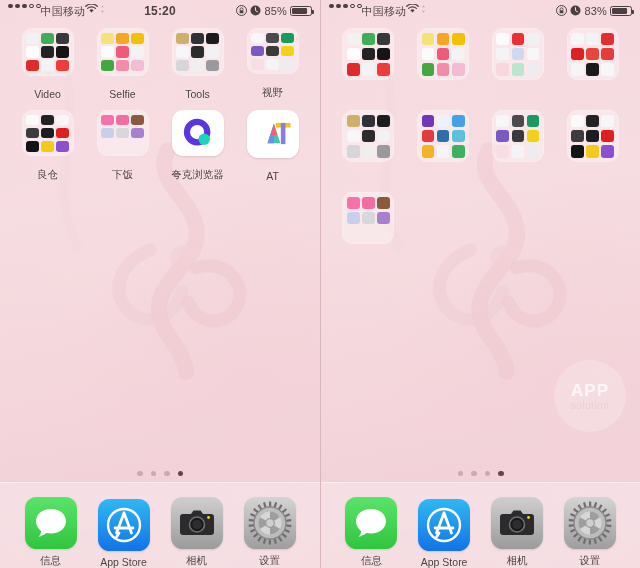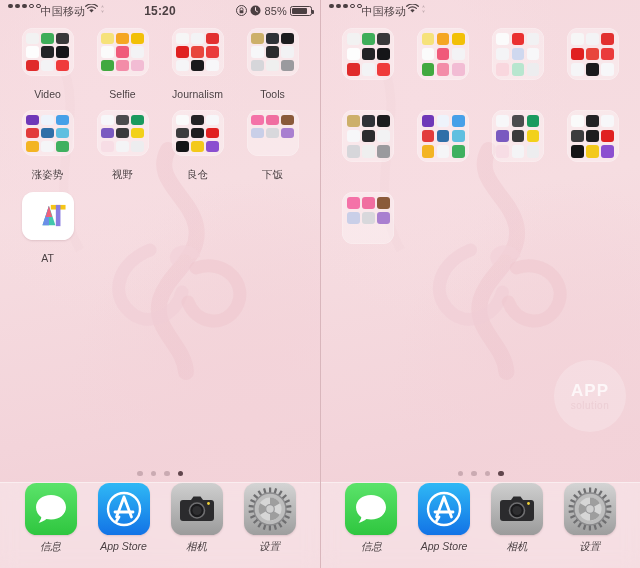--- a/index.html
+++ b/index.html
@@ -104,22 +104,22 @@
     background:rgba(110,80,88,.3); display:block;
   }
   .pagedots i.active { background:rgba(70,45,52,.85); }
 
   
   .dock {
     position:absolute; left:0; right:0; bottom:0; height:86px;
     background:rgba(255,255,255,.30);
     backdrop-filter:blur(8px);
     border-top:.5px solid rgba(255,255,255,.45);
-    display:flex; align-items:flex-start; justify-content:space-around;
-    padding:0 14px; z-index:6;font-style:italic;
+    display:flex; align-items:flex-end; justify-content:space-around;
+    padding:0 14px; z-index:6;
   }
   .dockitem { display:flex; flex-direction:column; align-items:center; }
   .dockitem .label { margin-top:5px; font-size:10.5px; }
   .dicon { width:52px; height:52px; border-radius:11.5px;
            position:relative; overflow:hidden;
            box-shadow:0 1px 2px rgba(120,80,90,.2); }
 
   
   .watermark {
     position:absolute; right:14px; bottom:136px;
@@ -214,59 +214,31 @@
             <span class="mini" style="background:#f05a7a"></span>
             <span class="mini" style="background:#f3f3f5"></span>
             <span class="mini" style="background:#41a93f"></span>
             <span class="mini" style="background:#f38ca8"></span>
             <span class="mini" style="background:#f2bcd4"></span>
           </div>
           <div class="label">Selfie</div>
         </div>
         <div class="cell">
           <div class="folder">
-            <span class="mini" style="background:#f6f6f6"></span>
-            <span class="mini" style="background:#f3f3f5"></span>
-            <span class="mini" style="background:#e23030"></span>
-            <span class="mini" style="background:#e02020"></span>
-            <span class="mini" style="background:#e8453c"></span>
-            <span class="mini" style="background:#ea3b3b"></span>
-            <span class="mini" style="background:#f5f5f7"></span>
-            <span class="mini" style="background:#1a1a1c"></span>
-            <span class="mini" style="background:#f7f7f9"></span>
-          </div>
-          <div class="label">Journalism</div>
-        </div>
-        <div class="cell">
-          <div class="folder">
             <span class="mini" style="background:#cdb06a"></span>
             <span class="mini" style="background:#2f3137"></span>
             <span class="mini" style="background:#1c1c1e"></span>
             <span class="mini" style="background:#f7f7f9"></span>
             <span class="mini" style="background:#2b2b2d"></span>
             <span class="mini" style="background:#f2f2f4"></span>
             <span class="mini" style="background:#d6d6da"></span>
             <span class="mini" style="background:#efefef"></span>
             <span class="mini" style="background:#9a9a9e"></span>
           </div>
           <div class="label">Tools</div>
-        </div>
-        <div class="cell">
-          <div class="folder">
-            <span class="mini" style="background:#6f38b8"></span>
-            <span class="mini" style="background:#eef3fb"></span>
-            <span class="mini" style="background:#46a0e8"></span>
-            <span class="mini" style="background:#e23b3b"></span>
-            <span class="mini" style="background:#2f6fa8"></span>
-            <span class="mini" style="background:#5fbfe0"></span>
-            <span class="mini" style="background:#f3b423"></span>
-            <span class="mini" style="background:#f5f5f7"></span>
-            <span class="mini" style="background:#3fb05f"></span>
-          </div>
-          <div class="label">涨姿势</div>
         </div>
         <div class="cell">
           <div class="folder">
             <span class="mini" style="background:#f7f7f9"></span>
             <span class="mini" style="background:#4b4b4d"></span>
             <span class="mini" style="background:#1a9a5e"></span>
             <span class="mini" style="background:#7a5ac0"></span>
             <span class="mini" style="background:#3a3a3c"></span>
             <span class="mini" style="background:#f2d11a"></span>
             <span class="mini" style="background:#f7dde5"></span>
@@ -295,20 +267,30 @@
             <span class="mini" style="background:#f06ea0"></span>
             <span class="mini" style="background:#8a5a3a"></span>
             <span class="mini" style="background:#c9cfe8"></span>
             <span class="mini" style="background:#d8d8dc"></span>
             <span class="mini" style="background:#a97fd0"></span>
             <span class="mini" style="background:transparent"></span>
             <span class="mini" style="background:transparent"></span>
             <span class="mini" style="background:transparent"></span>
           </div>
           <div class="label">下饭</div>
+        </div>
+        <div class="cell">
+          <div class="app">
+            <div style="width:100%;height:100%;background:#fff"></div>
+            <div style="position:absolute;inset:0"><svg viewBox="0 0 52 52" width="100%" height="100%">
+                <circle cx="25" cy="25" r="11.5" fill="none" stroke="#5b35e0" stroke-width="7"></circle>
+                <circle cx="33" cy="33" r="6.5" fill="#1ad6b8"></circle>
+              </svg></div>
+          </div>
+          <div class="label">夸克浏览器</div>
         </div>
         <div class="cell">
           <div class="app">
             <div style="width:100%;height:100%;background:#fff"></div>
             <div style="position:absolute;inset:0"><svg viewBox="0 0 52 52" width="100%" height="100%">
                 <path d="M20 36 L27 15 L34 36 Z" fill="#43c6ac"></path>
                 <path d="M20 36 L27 15 L27 36 Z" fill="#6b8ee8"></path>
                 <path d="M23.5 27 L30.5 27 L27 15 Z" fill="#f0607a"></path>
                 <rect x="29" y="14" width="16" height="5" fill="#f5c518"></rect>
                 <rect x="34.5" y="14" width="5" height="23" fill="#8a7de0"></rect>
@@ -427,20 +409,35 @@
           <span class="wifi"><svg width="13" height="10" viewBox="0 0 13 10">
               <path d="M6.5 8.6 L4.4 6.3a3 3 0 0 1 4.2 0z" fill="#4b3f42"></path>
               <path d="M2.6 4.4a5.6 5.6 0 0 1 7.8 0" stroke="#4b3f42" stroke-width="1.2" fill="none" stroke-linecap="round"></path>
               <path d="M0.7 2.3a8.4 8.4 0 0 1 11.6 0" stroke="#4b3f42" stroke-width="1.2" fill="none" stroke-linecap="round"></path>
             </svg></span>
           <span><svg width="9" height="10" viewBox="0 0 9 10" style="opacity:.45">
               <path d="M4.5 1 L6 4 L4.5 3 L3 4z" fill="#8c7a7e"></path>
               <path d="M4.5 9 L3 6 L4.5 7 L6 6z" fill="#8c7a7e"></path>
             </svg></span>
         </div>
+        <div class="sb-right">
+          <span><svg width="11" height="11" viewBox="0 0 11 11">
+              <circle cx="5.5" cy="5.5" r="5" fill="none" stroke="#4b3f42" stroke-width="1"></circle>
+              <path d="M4 5.4V4.3a1.5 1.5 0 0 1 3 0v1.1" stroke="#4b3f42" stroke-width=".9" fill="none"></path>
+              <rect x="3.6" y="5.3" width="3.8" height="3" rx=".6" fill="#4b3f42"></rect>
+            </svg></span>
+          <span><svg width="11" height="11" viewBox="0 0 11 11">
+              <circle cx="5.5" cy="5.5" r="5" fill="#4b3f42"></circle>
+              <path d="M5.5 2.6v3l2 1.2" stroke="#f5dde2" stroke-width="1" fill="none" stroke-linecap="round"></path>
+            </svg></span>
+          <span class="batt-txt">83%</span>
+          <span class="batt">
+            <b style="width:83%"></b>
+          </span>
+        </div>
       </div>
       <div class="grid">
         <div class="cell">
           <div class="folder">
             <span class="mini" style="background:#f2f2f2"></span>
             <span class="mini" style="background:#3fae5a"></span>
             <span class="mini" style="background:#39383a"></span>
             <span class="mini" style="background:#fdfdfd"></span>
             <span class="mini" style="background:#232326"></span>
             <span class="mini" style="background:#151518"></span>

